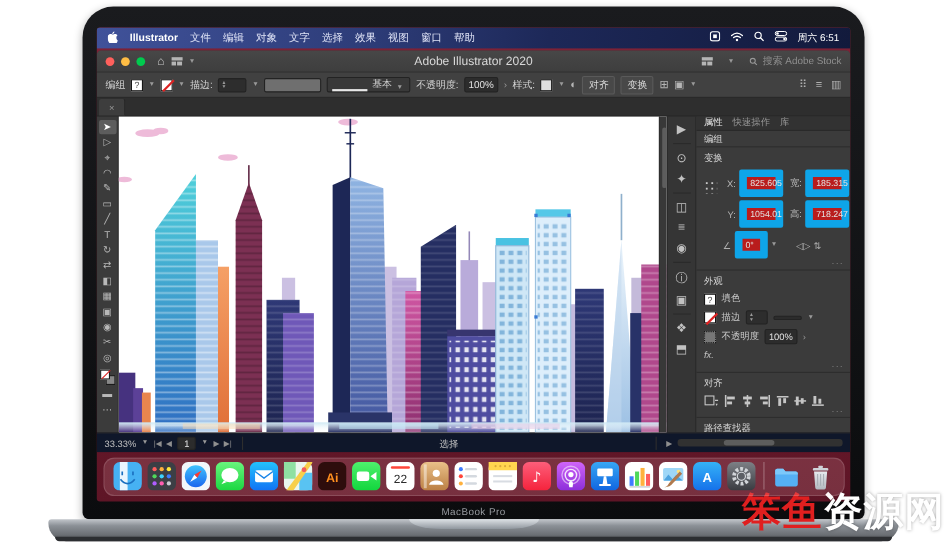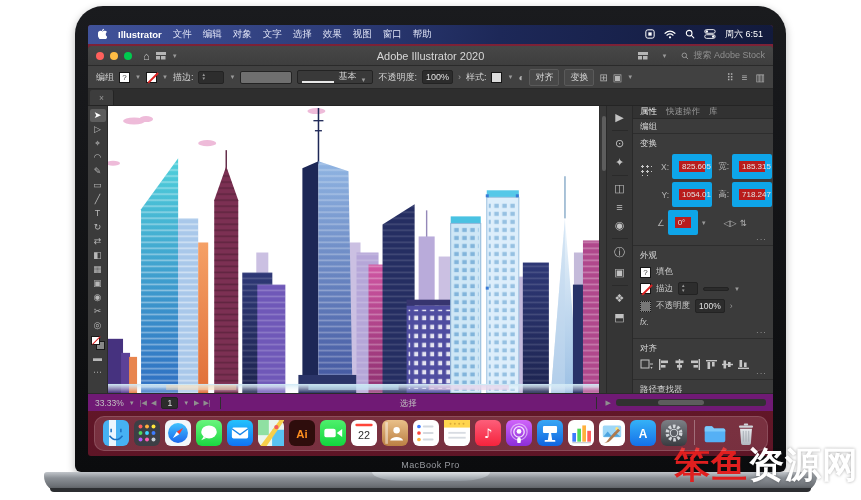--- a/index.html
+++ b/index.html
@@ -100,21 +100,21 @@
   .tgrid{display:flex;gap:5px}
   .refpt{width:12px;height:12px;margin-top:10px;flex:none;
     background:radial-gradient(circle,#c8c8c8 1px,transparent 1.2px) 0 0/5px 5px}
   .arow{display:flex;align-items:center;gap:5px;margin-bottom:4px}
   .fx{font-style:italic;color:#c0c0c0}
   .alicons{display:flex;gap:5px;align-items:center}
   .pfrow{display:flex;gap:7px;align-items:center}
   .pf{display:inline-block}
   .expand-btn{margin-left:auto;border:1px solid #555;color:#777;border-radius:2px;padding:1px 6px}
 
-  .statusbar{height:18px;background:#701a75;border-top:1px solid #2b2b2b;display:flex;align-items:center;gap:5px;
+  .statusbar{height:18px;background:#0f172a;border-top:1px solid #2b2b2b;display:flex;align-items:center;gap:5px;
     padding:0 7px;font-size:8.5px;color:#c2c2c2}
   .sb-nav{color:#8f8f8f;font-size:7px;display:flex;gap:4px;align-items:center}
   .sb-tool{flex:1;text-align:center;border-left:1px solid #2e2e2e;border-right:1px solid #2e2e2e;height:12px;line-height:12px;margin:0 4px}
   .hscroll{width:150px;height:7px;background:#313131;border-radius:3px;position:relative}
   .hscroll .thumb{position:absolute;left:42px;top:1px;width:46px;height:5px;background:#5d5d5d;border-radius:2.5px}
 
   
   .dock{position:absolute;left:50%;transform:translateX(-50%);bottom:5px;height:35px;display:flex;align-items:flex-start;gap:5px;
     padding:3px 8px;background:rgba(255,190,200,.16);border:1px solid rgba(255,255,255,.14);border-radius:10px;z-index:6}
   .dicon{width:26px;height:26px;flex:none;position:relative}

